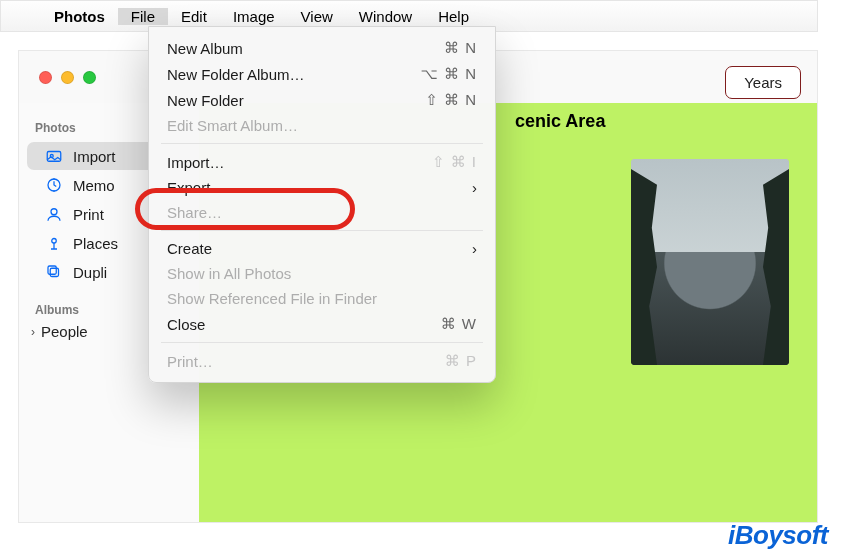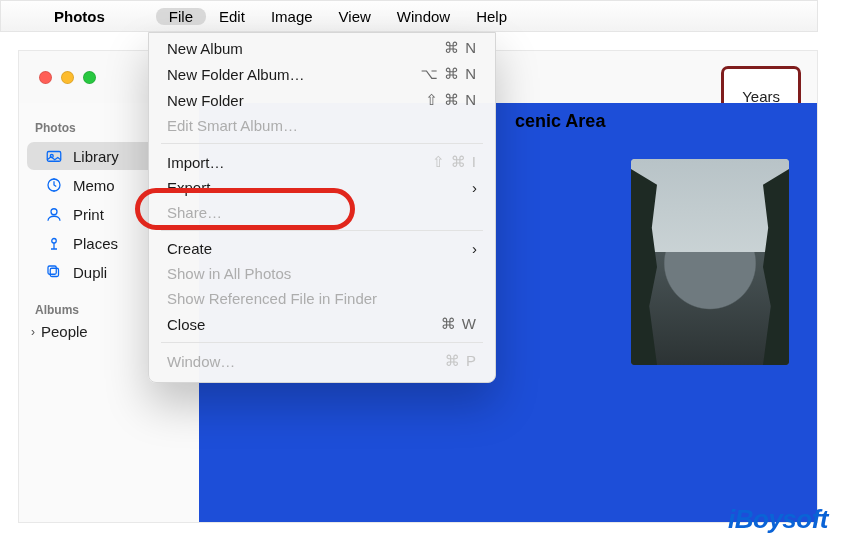--- a/index.html
+++ b/index.html
@@ -22,21 +22,21 @@
     background: linear-gradient(#fefefe, #f3f3f3);
     border: 1px solid #e5e5e5;
     display: flex;
     align-items: center;
     font-size: 15px;
     position: relative;
   }
   .apple-logo { font-size: 17px; padding: 0 14px 0 10px; }
   .menubar span { padding: 0 13px; cursor: default; }
   .menubar .appname { font-weight: 700; }
-  .menubar .file-item { background: #d9d9d9; border-radius: 8px; margin-left: 38px; }
+  .menubar .file-item { background: #d9d9d9; border-radius: 0; }
 
   
   .window-area {
     position: absolute;
     top: 50px;
     left: 18px;
     width: 800px;
     height: 473px;
     border: 1px solid #e8e8e8;
     background: #fff;
@@ -55,23 +55,23 @@
   .traffic { display: flex; gap: 9px; }
   .traffic .dot { width: 13px; height: 13px; border-radius: 50%; border: 1px solid rgba(0,0,0,0.12); }
   .dot.red { background:#ff5f57; }
   .dot.yellow { background:#fdbc2e; }
   .dot.green { background:#28c840; }
 
   .years-btn{
     position:absolute;
     right: 16px;
     top: 15px;
-    padding: 19px 18px;
+    padding: 7px 18px;
     font-size: 15px;
-    border: 3px solid #7f1d1d;
+    border: 1px solid #7f1d1d;
     border-radius: 7px;
     background:#fff;
     color:#222;
   }
 
   
   .sidebar {
     position: absolute;
     left: 0; top: 52px; bottom: 0;
     width: 180px;
@@ -97,21 +97,21 @@
   .side-item.selected{ background:#dedede; }
   .side-icon{ width:18px; height:18px; color:#0a6af5; display:inline-flex; align-items:center; justify-content:center; }
   .side-icon svg{ width:18px; height:18px; stroke:currentColor; fill:none; stroke-width:1.7; }
   .albums-row{ display:flex; align-items:center; gap:6px; padding-left:12px; font-size:15px; color:#222; }
   .chevron-right{ font-size:12px;color:#555; }
 
   
   .content{
     position:absolute;
     left:180px; top:52px; right:0; bottom:0;
-    background:#1d4ed8;
+    background:#bef264;
     padding: 24px 20px;
   }
   .heading-fragment{
     position:absolute;
     left: 316px;
     top: 8px;
     font-weight:700;
     font-size: 18px;
     color:#000;
   }
@@ -130,28 +130,28 @@
     background:
       radial-gradient(circle at 50% 10%, #6f7a7f 0 35%, transparent 36%),
       linear-gradient(#4a5557,#2c3334);}
   .thumb .trees{position:absolute;top:10px;bottom:0;width:26px;background:#1e2a24;}
   .thumb .trees.left{left:0;clip-path:polygon(0 0,100% 8%,80% 30%,100% 50%,70% 70%,100% 100%,0 100%);}
   .thumb .trees.right{right:0;clip-path:polygon(100% 0,0 8%,20% 30%,0 50%,30% 70%,0 100%,100% 100%);}
 
   
   .menu{
     position:absolute;
-    top: 32px;
+    top: 26px;
     left: 148px;
     width: 348px;
     background: rgba(247,247,247,0.98);
     border: 1px solid #d6d6d6;
     border-radius: 0 0 8px 8px;
     box-shadow: 0 22px 44px rgba(0,0,0,0.22);
-    padding: 2px 0 8px;
+    padding: 8px 0 8px;
     font-size: 15px;
   }
   .menu-row{
     display:flex;
     align-items:center;
     justify-content: space-between;
     padding: 4px 18px;
     color:#1b1b1b;
   }
   .menu-row.disabled{ color:#adadad; }
@@ -169,21 +169,21 @@
     height: 42px;
     border: 5px solid #e1261c;
     border-radius: 22px;
     pointer-events:none;
   }
 
   
   .brand{
     position:absolute;
     right: 22px;
-    bottom: 18px;
+    bottom: 2px;
     font-size: 26px;
     font-weight: 800;
     font-style: italic;
     color:#0a63d6;
     letter-spacing: -0.5px;
   }
 </style>
 </head>
 <body>
 
@@ -212,21 +212,21 @@
     <div class="side-section-title">Photos</div>
 
     <div class="side-item selected">
       <span class="side-icon">
           <svg viewBox="0 0 24 24">
             <rect x="3" y="6" width="18" height="13" rx="2"></rect>
             <circle cx="9" cy="12" r="2"></circle>
             <path d="M3 17l5-4 5 4 4-3 4 3"></path>
           </svg>
         </span>
-      <span>Library</span>
+      <span>Import</span>
     </div>
     <div class="side-item">
       <span class="side-icon">
           <svg viewBox="0 0 24 24">
             <circle cx="12" cy="12" r="8"></circle>
             <path d="M12 7v5l3 2"></path>
             <path d="M12 3v2M12 19v2"></path>
           </svg>
         </span>
       <span>Memo</span>
@@ -316,20 +316,20 @@
   </div>
   <div class="menu-row disabled">
     <span>Show Referenced File in Finder</span>
   </div>
   <div class="menu-row">
     <span>Close</span>
     <span class="menu-shortcut">⌘ W</span>
   </div>
   <div class="menu-divider"></div>
   <div class="menu-row disabled">
-    <span>Window…</span>
+    <span>Print…</span>
     <span class="menu-shortcut">⌘ P</span>
   </div>
 </div>
 
 <div class="red-circle"></div>
 
 <div class="brand">iBoysoft</div>
 
 </body></html>

